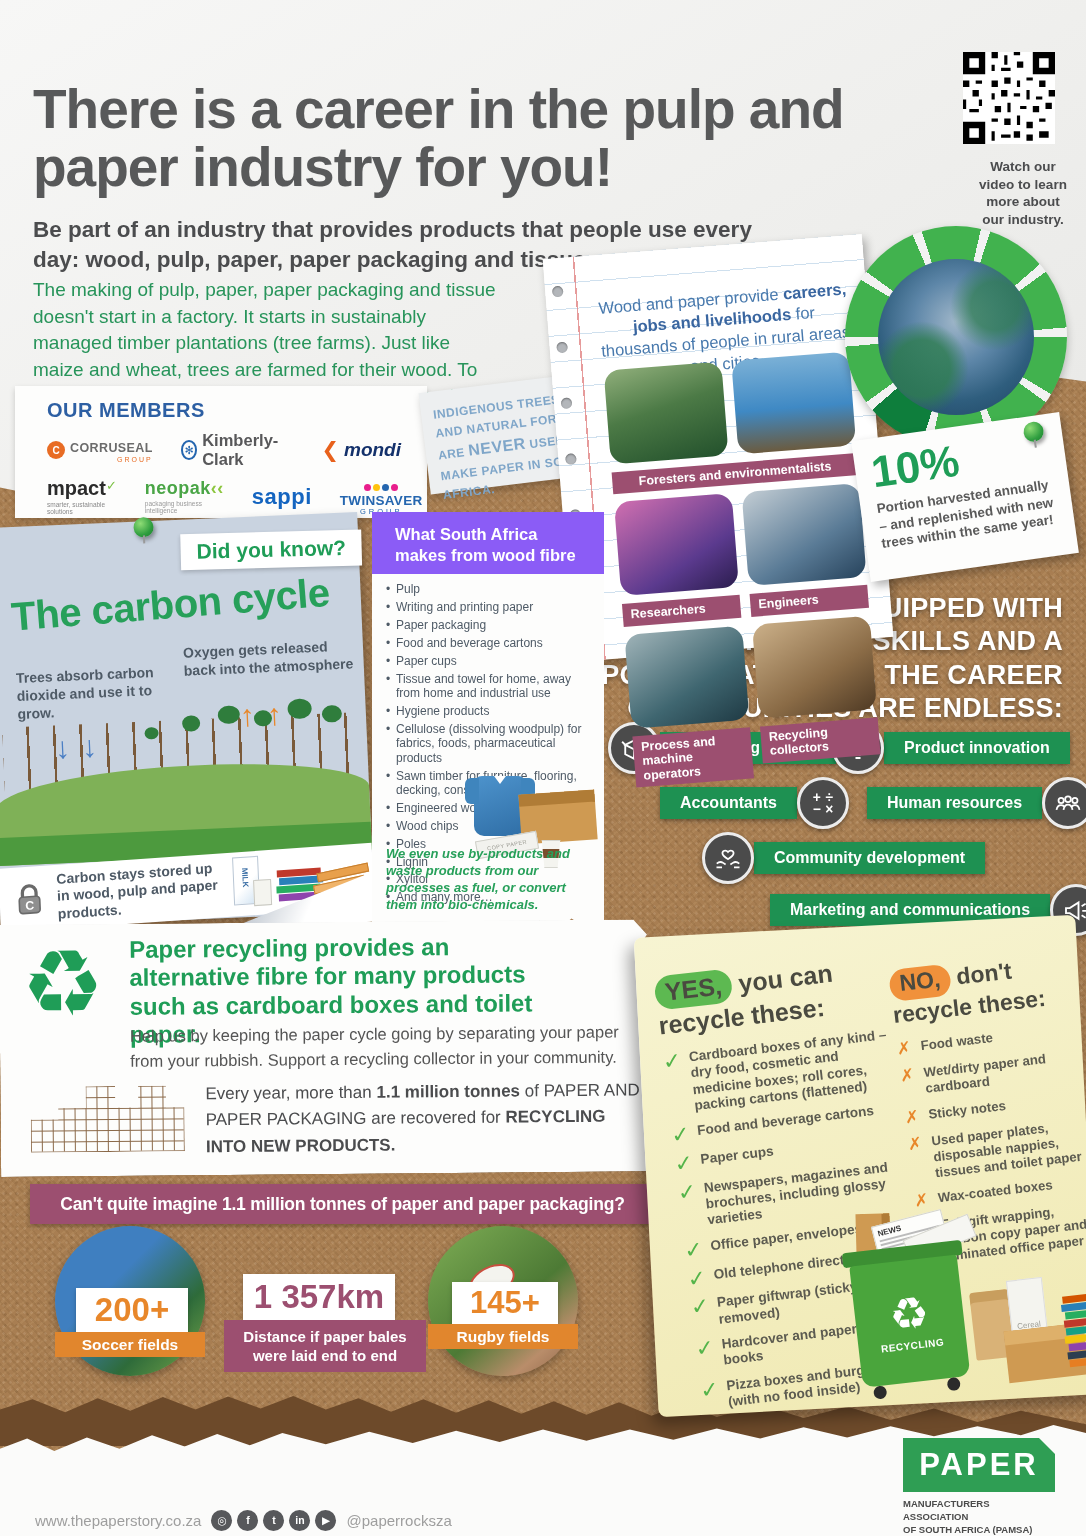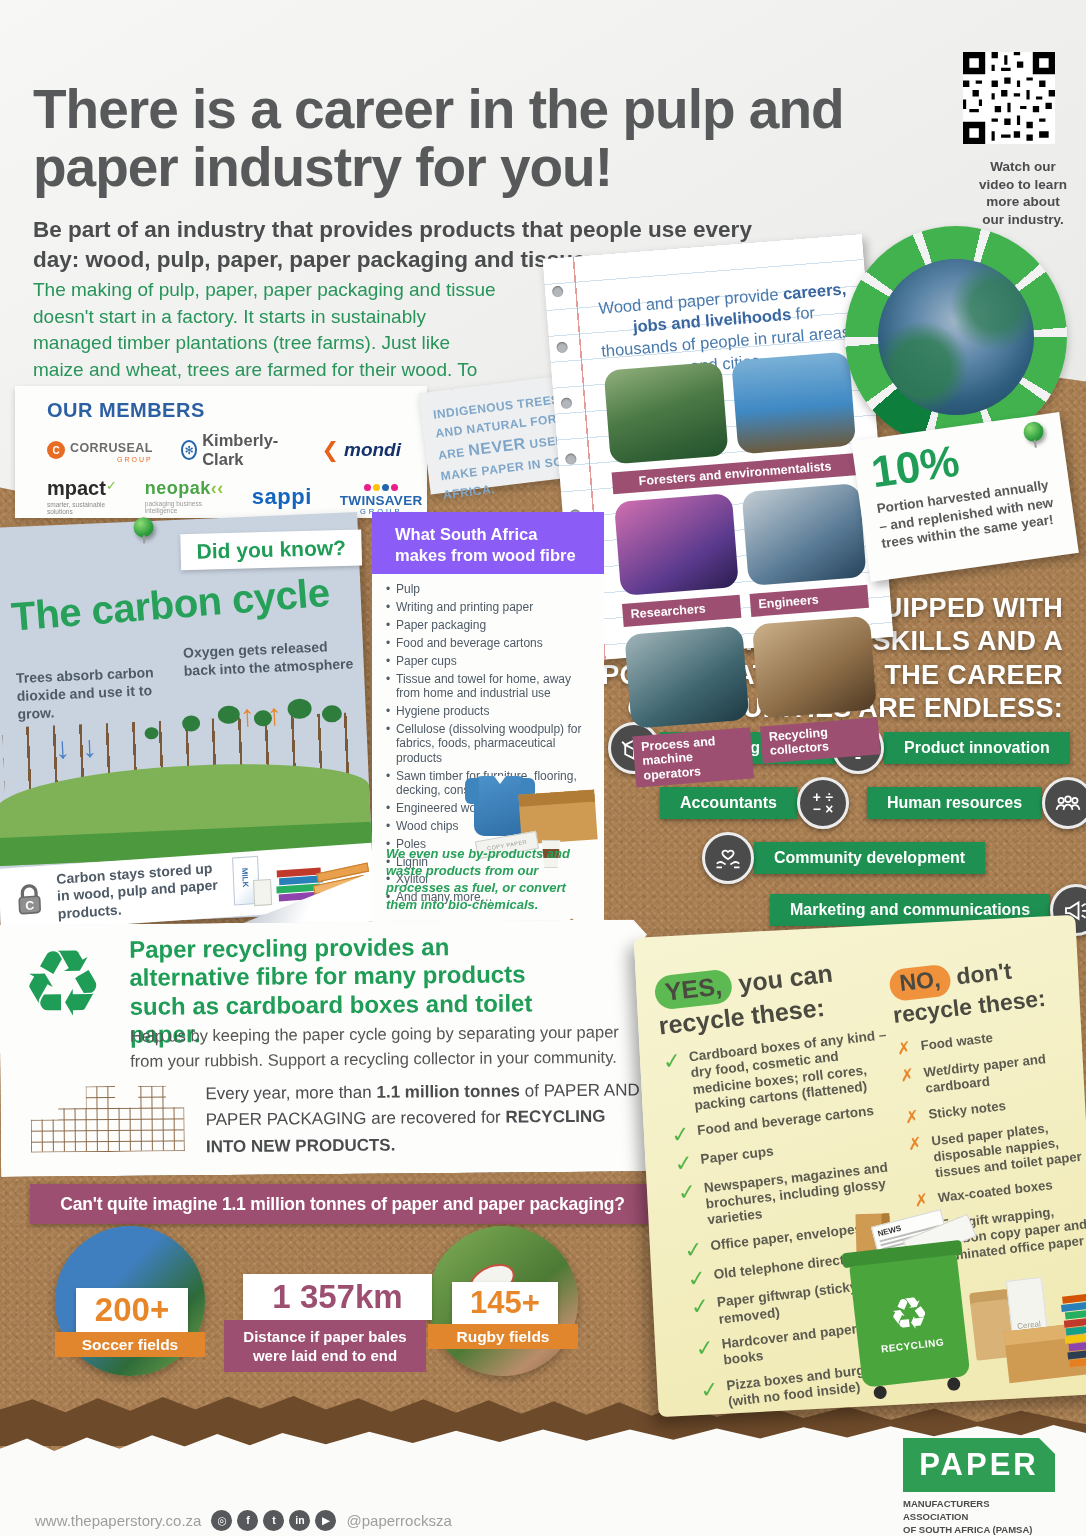--- a/index.html
+++ b/index.html
@@ -200,21 +200,21 @@
     box-shadow:0 2px 5px rgba(0,0,0,.3);letter-spacing:-.2px;}
   .pcircle{position:absolute;width:150px;height:150px;border-radius:50%;overflow:hidden;z-index:3;box-shadow:0 3px 8px rgba(0,0,0,.3);}
   .soccer{left:55px;top:1226px;background:linear-gradient(135deg,#3f7fc0 0%,#3f7fc0 38%,#2e6b3a 70%,#79a84a 100%);}
   .rugby{left:428px;top:1226px;background:linear-gradient(140deg,#7fae55 0%,#4d7a35 55%,#b98d6a 80%,#8a6246 100%);}
   .ball{position:absolute;left:52px;top:66px;width:40px;height:40px;border-radius:50%;background:radial-gradient(circle at 35% 30%,#fff 0 60%,#d8d8d8);}
   .ball::after{content:"";position:absolute;left:12px;top:12px;width:16px;height:16px;background:#222;
     clip-path:polygon(50% 0,100% 38%,81% 100%,19% 100%,0 38%);}
   .rball{position:absolute;left:40px;top:40px;width:48px;height:30px;border-radius:50%;background:#f4f4ef;border:2px solid #c94f3f;transform:rotate(-25deg);}
   .statv{position:absolute;background:#fff;display:flex;align-items:center;justify-content:center;font-weight:800;z-index:4;box-shadow:0 2px 4px rgba(0,0,0,.25);}
   .stat1v{left:76px;top:1288px;width:112px;height:44px;color:#e8872a;font-size:33px;}
-  .stat2v{left:243px;top:1274px;width:189px;height:46px;color:#9c4f70;font-size:33px;}
+  .stat2v{left:243px;top:1274px;width:152px;height:46px;color:#9c4f70;font-size:33px;}
   .stat3v{left:452px;top:1282px;width:106px;height:42px;color:#e8872a;font-size:31px;}
   .statband{position:absolute;background:#e1862d;color:#fff;display:flex;align-items:center;justify-content:center;font-size:15.5px;font-weight:600;z-index:4;}
   .stat1b{left:55px;top:1332px;width:150px;height:25px;}
   .stat3b{left:428px;top:1324px;width:150px;height:25px;}
   .stat2box{position:absolute;left:224px;top:1320px;width:202px;height:52px;background:#9c4f70;color:#fff;z-index:4;
     display:flex;align-items:center;justify-content:center;text-align:center;font-size:15px;font-weight:600;line-height:1.3;padding:0 8px;}
   
   .tear-band{position:absolute;left:0;top:1394px;width:1086px;height:52px;background:#6d4a2a;z-index:2;
     clip-path:polygon(0 30%,3% 10%,6% 35%,9% 8%,12% 32%,15% 6%,18% 30%,21% 5%,24% 28%,27% 4%,30% 30%,33% 8%,36% 34%,39% 10%,42% 36%,45% 12%,48% 38%,51% 14%,54% 40%,57% 16%,60% 42%,63% 18%,66% 44%,70% 20%,74% 46%,78% 24%,82% 50%,86% 28%,90% 54%,94% 32%,100% 58%,100% 100%,0 100%);}
   

